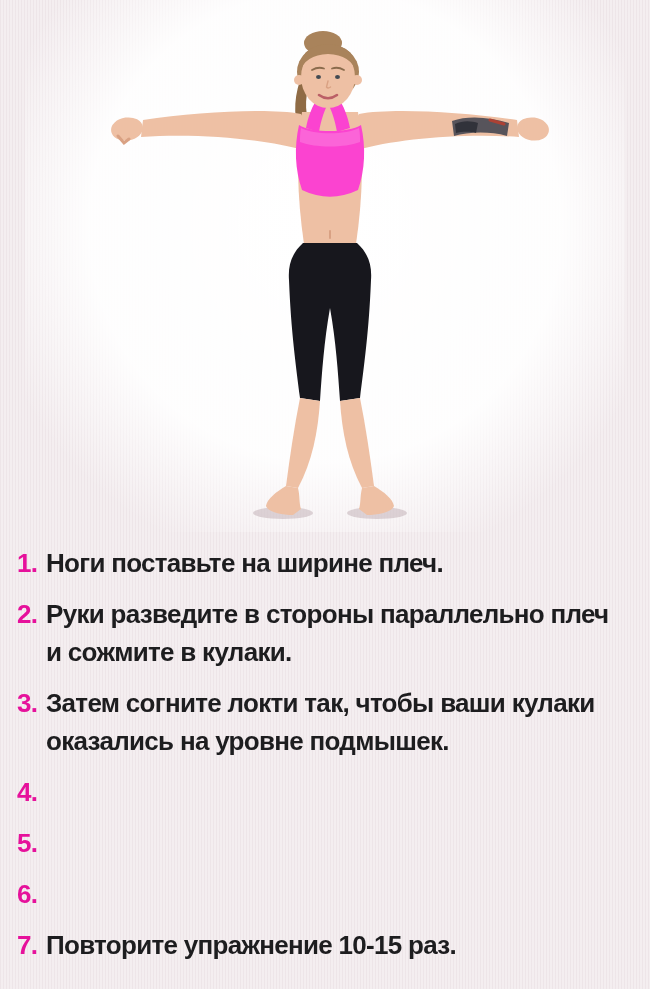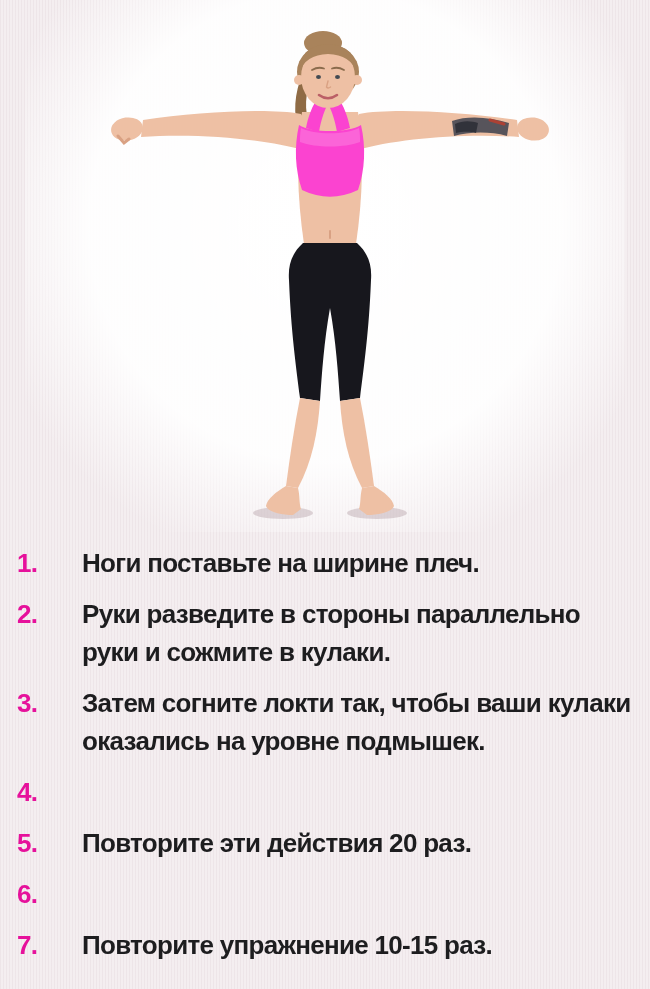--- a/index.html
+++ b/index.html
@@ -30,21 +30,21 @@
   }
   .instruction-item{
     display:flex;align-items:flex-start;
     margin:0 0 13px 0;
     font-size:26px;line-height:38px;font-weight:700;
     letter-spacing:-0.7px;color:var(--text);
   }
   .item-number{
     flex:0 0 29px;color:var(--accent);white-space:nowrap;
   }
-  .item-text{flex:0 1 auto;max-width:578px;margin-left:36px;}
+  .item-text{flex:0 1 auto;max-width:578px;}
 </style>
 </head>
 <body>
 
 <div class="photo-wrap">
   <svg viewBox="0 0 650 532" width="650" height="532" aria-hidden="true">
     <defs>
       <radialGradient id="glow" cx="50%" cy="46%" r="58%">
         <stop offset="0%" stop-color="#ffffff"></stop>
         <stop offset="68%" stop-color="#ffffff" stop-opacity="0.92"></stop>
@@ -116,32 +116,31 @@
   </svg>
 </div>
 
 <ol class="instructions">
   <li class="instruction-item">
     <span class="item-number">1.</span>
     <span class="item-text">Ноги поставьте на ширине плеч.</span>
   </li>
   <li class="instruction-item">
     <span class="item-number">2.</span>
-    <span class="item-text">Руки разведите в стороны параллельно руки и сожмите в кулаки.</span>
+    <span class="item-text">Руки разведите в стороны параллельно плеч и сожмите в кулаки.</span>
   </li>
   <li class="instruction-item">
     <span class="item-number">3.</span>
     <span class="item-text">Затем согните локти так, чтобы ваши кулаки оказались на уровне подмышек.</span>
   </li>
   <li class="instruction-item">
     <span class="item-number">4.</span>
   </li>
   <li class="instruction-item">
     <span class="item-number">5.</span>
-    <span class="item-text">Повторите эти действия 20 раз.</span>
   </li>
   <li class="instruction-item">
     <span class="item-number">6.</span>
   </li>
   <li class="instruction-item">
     <span class="item-number">7.</span>
     <span class="item-text">Повторите упражнение 10-15 раз.</span>
   </li>
 </ol>
 

